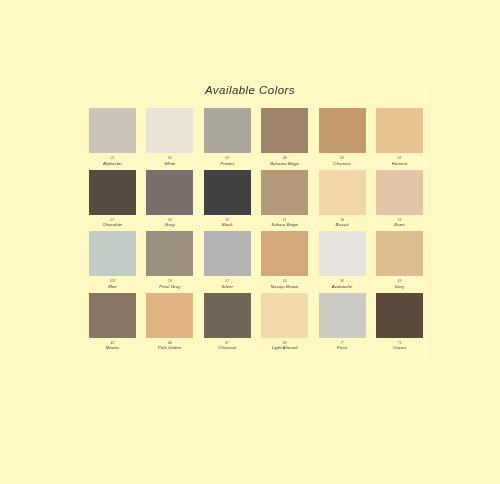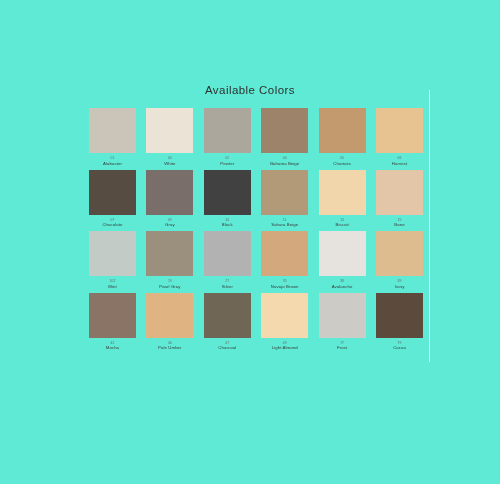--- a/index.html
+++ b/index.html
@@ -73,21 +73,21 @@
     font-size: 4.3px;
     line-height: 5px;
     color: #3a3a3a;
     letter-spacing: 0.08px;
     white-space: nowrap;
   }
 </style>
 </head>
 <body>
 
-<div id="canvas" style="background: #5eead4;">
+<div id="canvas" style="background: #fef9c3; font-style: italic;">
 
   <div id="right-rule" style="background: rgb(242, 240, 238);"></div>
 
   <div id="palette-title">Available Colors</div>
 
   <div id="swatch-grid">
       <div class="swatch-cell">
         <div class="swatch-chip" style="background: rgb(203, 197, 185);"></div>
         <div class="swatch-code">01</div>
         <div class="swatch-name">Alabaster</div>

